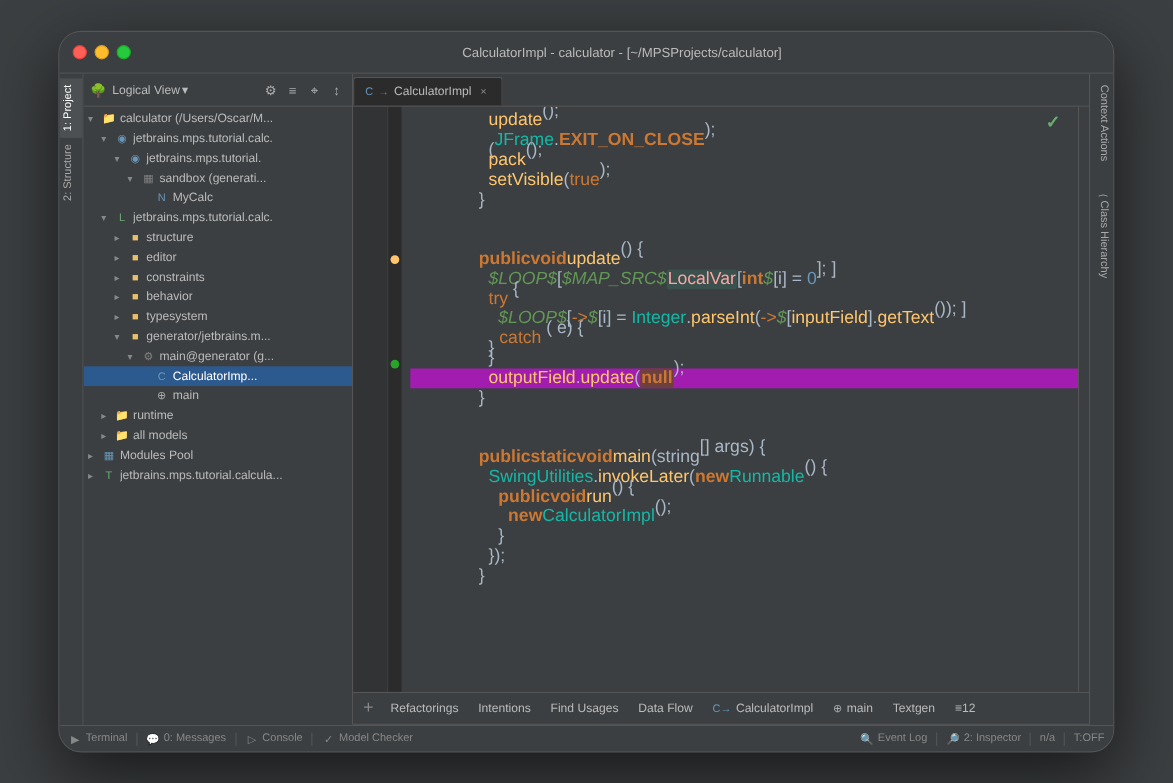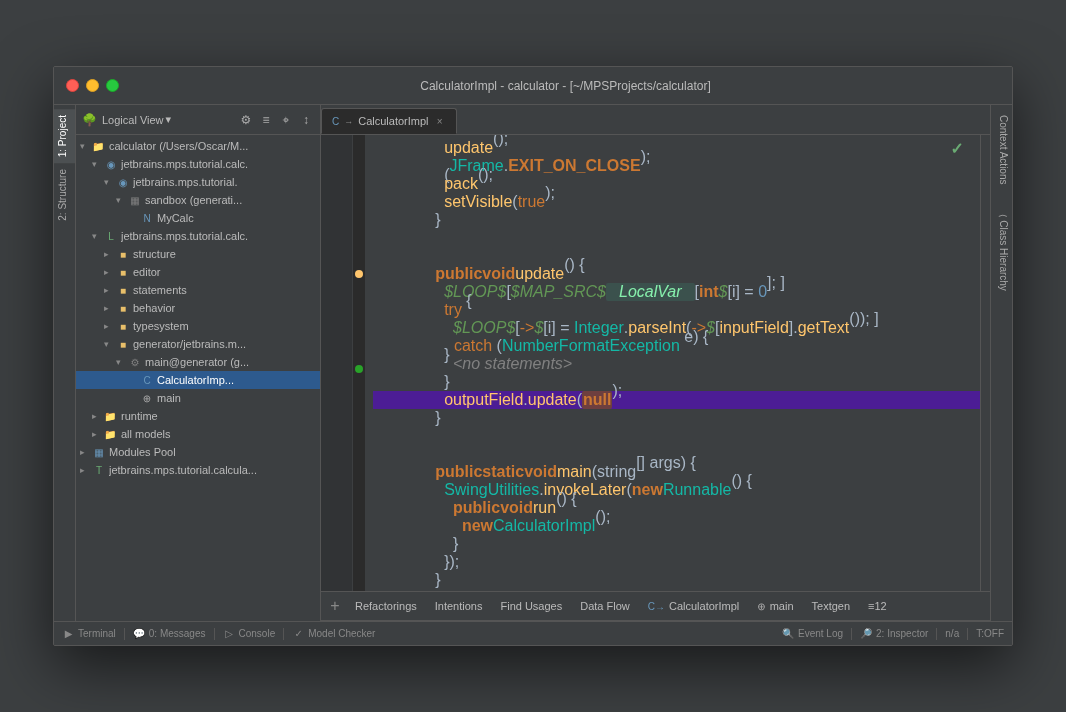--- a/index.html
+++ b/index.html
@@ -9,23 +9,23 @@
       display: flex;
       justify-content: center;
       align-items: center;
       width: 1066px;
       height: 712px;
       overflow: hidden;
     }
 
     .window {
       width: 960px;
-      height: 580px;
-      background: #3c3f41;
-      border-radius: 2px;
+      height: 656px;
+      background: #3c3f41;
+      border-radius: 21px;
       box-shadow: 0 20px 60px rgba(0,0,0,0.6);
       display: flex;
       flex-direction: column;
       overflow: hidden;
       border: 1px solid #555;
     }
 
     
     .title-bar {
       height: 38px;
@@ -236,30 +236,30 @@
     }
     .code-content::-webkit-scrollbar { width: 8px; height: 8px; }
     .code-content::-webkit-scrollbar-thumb { background: #555; border-radius: 4px; }
 
     .code-line {
       height: 18px;
       white-space: pre;
       display: flex;
       align-items: center;
     }
-    .code-line.current-line { background: #4c1d95; }
+    .code-line.current-line { background: #a21caf; }
 
     
     .kw { color: #cc7832; font-weight: bold; }
     .kw2 { color: #cc7832; }
     .type { color: #a9b7c6; }
     .method { color: #ffc66d; }
     .number { color: #6897bb; }
     .comment { color: #808080; font-style: italic; }
-    .var-highlight { background: #3b514d; color: #86efac; border-radius: 2px; padding: 0 13px; font-style: italic; }
+    .var-highlight { background: #3b514d; color: #fca5a5; border-radius: 2px; padding: 0 1px; }
     .template-var { color: #629755; font-style: italic; }
     .null-highlight { background: #6e3f3f; color: #cc7832; font-weight: bold; border-radius: 2px; padding: 0 1px; }
     .class-name { color: #14b8a6; }
 
     
     .sidebar-tabs-right {
       width: 22px;
       background: #3c3f41;
       display: flex;
       flex-direction: column;
@@ -457,21 +457,21 @@
           <span class="tree-indent" style="width:24px"></span>
           <span class="tree-arrow">▸</span>
           <span class="tree-icon" style="color:#e8bf6a">■</span>
           <span class="tree-text">editor</span>
         </div>
 
         <div class="tree-item">
           <span class="tree-indent" style="width:24px"></span>
           <span class="tree-arrow">▸</span>
           <span class="tree-icon" style="color:#e8bf6a">■</span>
-          <span class="tree-text">statements</span>
+          <span class="tree-text">constraints</span>
         </div>
 
         <div class="tree-item">
           <span class="tree-indent" style="width:24px"></span>
           <span class="tree-arrow">▸</span>
           <span class="tree-icon" style="color:#e8bf6a">■</span>
           <span class="tree-text">behavior</span>
         </div>
 
         <div class="tree-item">
@@ -595,24 +595,21 @@
           <div class="code-line">
             &nbsp;&nbsp;&nbsp;&nbsp;<span class="template-var">$LOOP$</span>[<span class="template-var">$MAP_SRC$</span> <span class="var-highlight">LocalVar</span>[<span class="kw">int</span> <span class="template-var">$</span>[i] = <span class="number">0</span>]; ]
           </div>
           <div class="code-line">
             &nbsp;&nbsp;&nbsp;&nbsp;<span class="kw2">try</span> {
           </div>
           <div class="code-line">
             &nbsp;&nbsp;&nbsp;&nbsp;&nbsp;&nbsp;<span class="template-var">$LOOP$</span>[<span style="color:#cc7832">-&gt;</span><span class="template-var">$</span>[i] = <span class="class-name">Integer</span>.<span class="method">parseInt</span>(<span style="color:#cc7832">-&gt;</span><span class="template-var">$</span>[<span class="method">inputField</span>].<span class="method">getText</span>()); ]
           </div>
           <div class="code-line">
-            &nbsp;&nbsp;&nbsp;&nbsp;} <span class="kw2">catch</span> (<span class="class-name">NumberFormatException</span> e) {
-          </div>
-          <div class="code-line">
-            &nbsp;&nbsp;&nbsp;&nbsp;&nbsp;&nbsp;<span class="comment">&lt;no statements&gt;</span>
+            &nbsp;&nbsp;&nbsp;&nbsp;} <span class="kw2">catch</span> ( e) {
           </div>
           <div class="code-line">
             &nbsp;&nbsp;&nbsp;&nbsp;}
           </div>
           <div class="code-line current-line">
             &nbsp;&nbsp;&nbsp;&nbsp;<span class="method">outputField</span>.<span class="method">update</span>(<span class="null-highlight">null</span>);
           </div>
           <div class="code-line">
             &nbsp;&nbsp;}
           </div>

